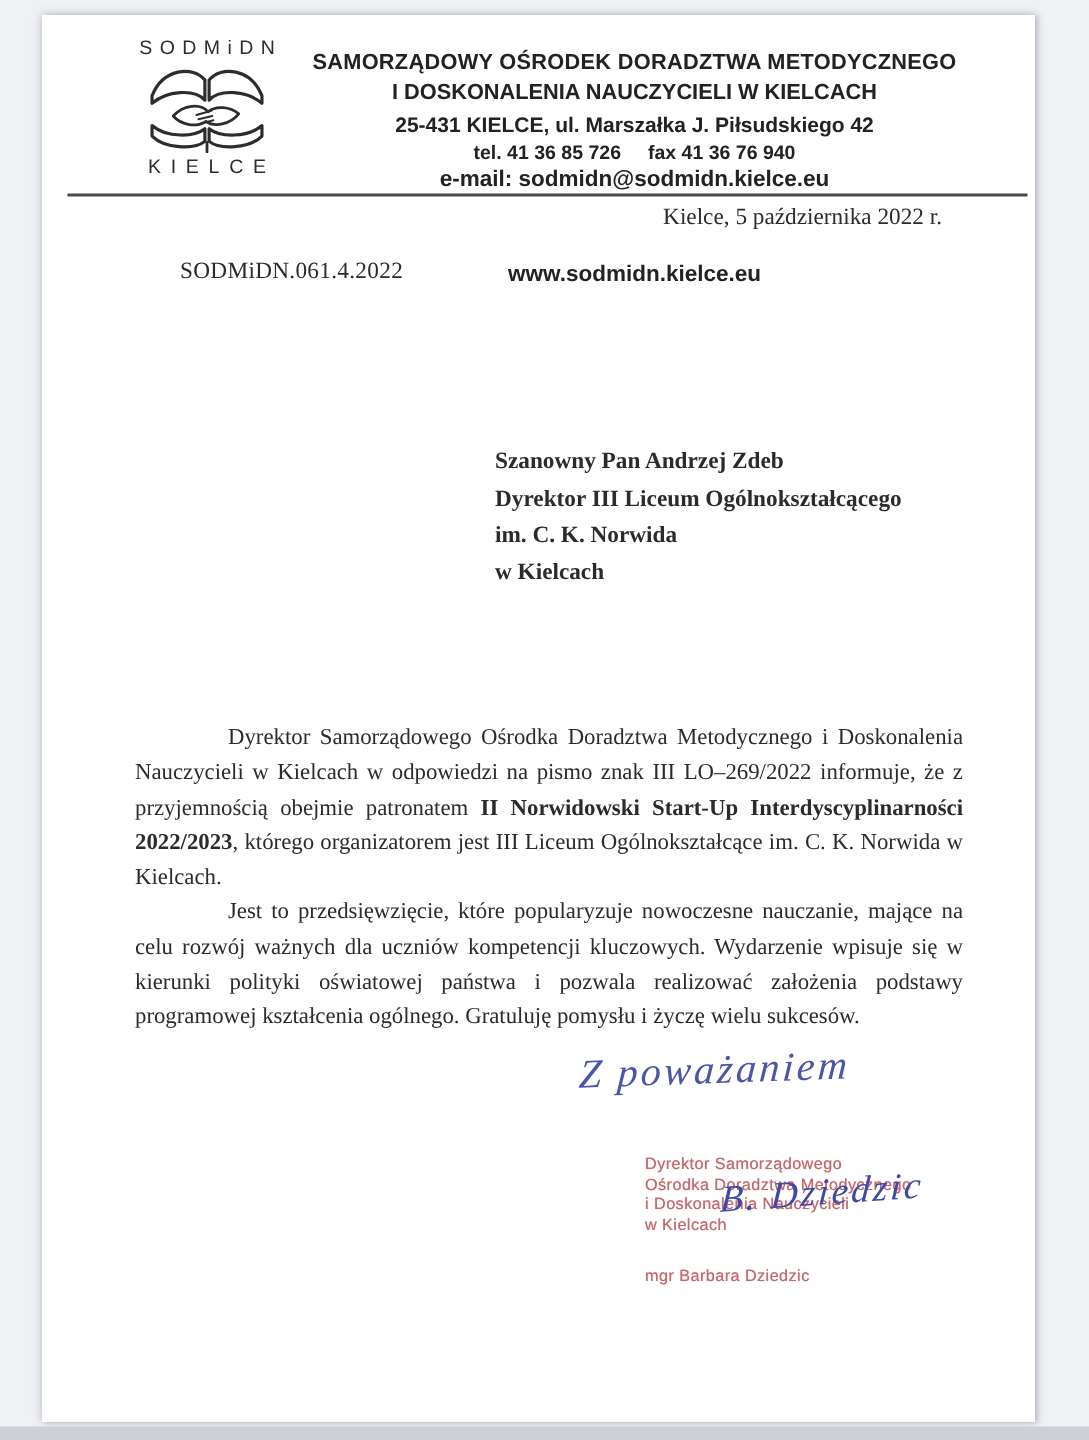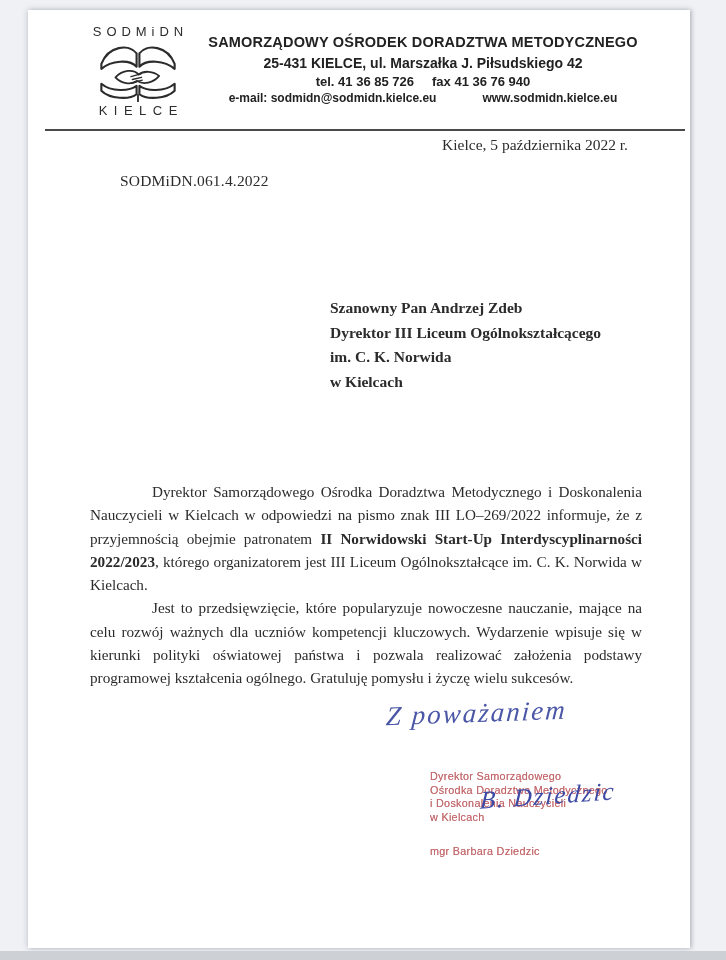--- a/index.html
+++ b/index.html
@@ -28,21 +28,21 @@
   .logo-bottom{font-size:13px;letter-spacing:.5em;margin-left:.5em;white-space:nowrap;margin-top:1px;}
   .logo svg{display:block;margin:1px auto 0 auto;}
   .lh-text{
     position:absolute;left:160px;top:24px;width:470px;text-align:center;
     font-family:"Liberation Sans",sans-serif;font-weight:bold;color:#222;
   }
   .lh-org1{font-size:14.5px;letter-spacing:.2px;white-space:nowrap;}
   .lh-org2{font-size:14.5px;margin-top:4px;white-space:nowrap;}
   .lh-addr{font-size:14px;margin-top:5px;white-space:nowrap;}
   .lh-tel{font-size:13px;margin-top:3px;display:flex;justify-content:center;gap:18px;white-space:nowrap;}
-  .lh-mail{font-size:12px;margin-top:2px;display:flex;justify-content:center;gap:46px;white-space:nowrap;}
+  .lh-mail{font-size:15px;margin-top:2px;display:flex;justify-content:center;gap:46px;white-space:nowrap;flex-direction:column;}
   .rule{
     position:absolute;left:17px;top:119px;width:640px;height:0;
     border-top:2px solid #4a4a4a;
   }
   
   .dateline{position:absolute;right:62px;top:126px;font-size:15.5px;}
   .refnum{position:absolute;left:92px;top:162px;font-size:15.5px;letter-spacing:.2px;text-align:center;}
   
   .recipient{position:absolute;left:302px;top:286px;font-size:15.5px;font-weight:bold;line-height:24.5px;}
   
@@ -92,20 +92,21 @@
         <path d="M8 62 C 22 74, 48 73, 58 65 L 58 77 C 48 85, 20 84, 8 72 Z"></path>
         <path d="M112 62 C 98 74, 72 73, 62 65 L 62 77 C 72 85, 100 84, 112 72 Z"></path>
         <path d="M60 78 L 60 87" stroke-width="2.6"></path>
       </svg>
     </span>
     <div class="logo-bottom">KIELCE</div>
   </div>
 
   <div class="lh-text">
     <div class="lh-org1">SAMORZĄDOWY OŚRODEK DORADZTWA METODYCZNEGO</div>
+    <div class="lh-org2">I DOSKONALENIA NAUCZYCIELI W KIELCACH</div>
     <div class="lh-addr">25-431 KIELCE, ul. Marszałka J. Piłsudskiego 42</div>
     <div class="lh-tel">
       <span>tel. 41 36 85 726</span>
       <span>fax 41 36 76 940</span>
     </div>
     <div class="lh-mail">
       <span>e-mail: sodmidn@sodmidn.kielce.eu</span>
       <span>www.sodmidn.kielce.eu</span>
     </div>
   </div>

